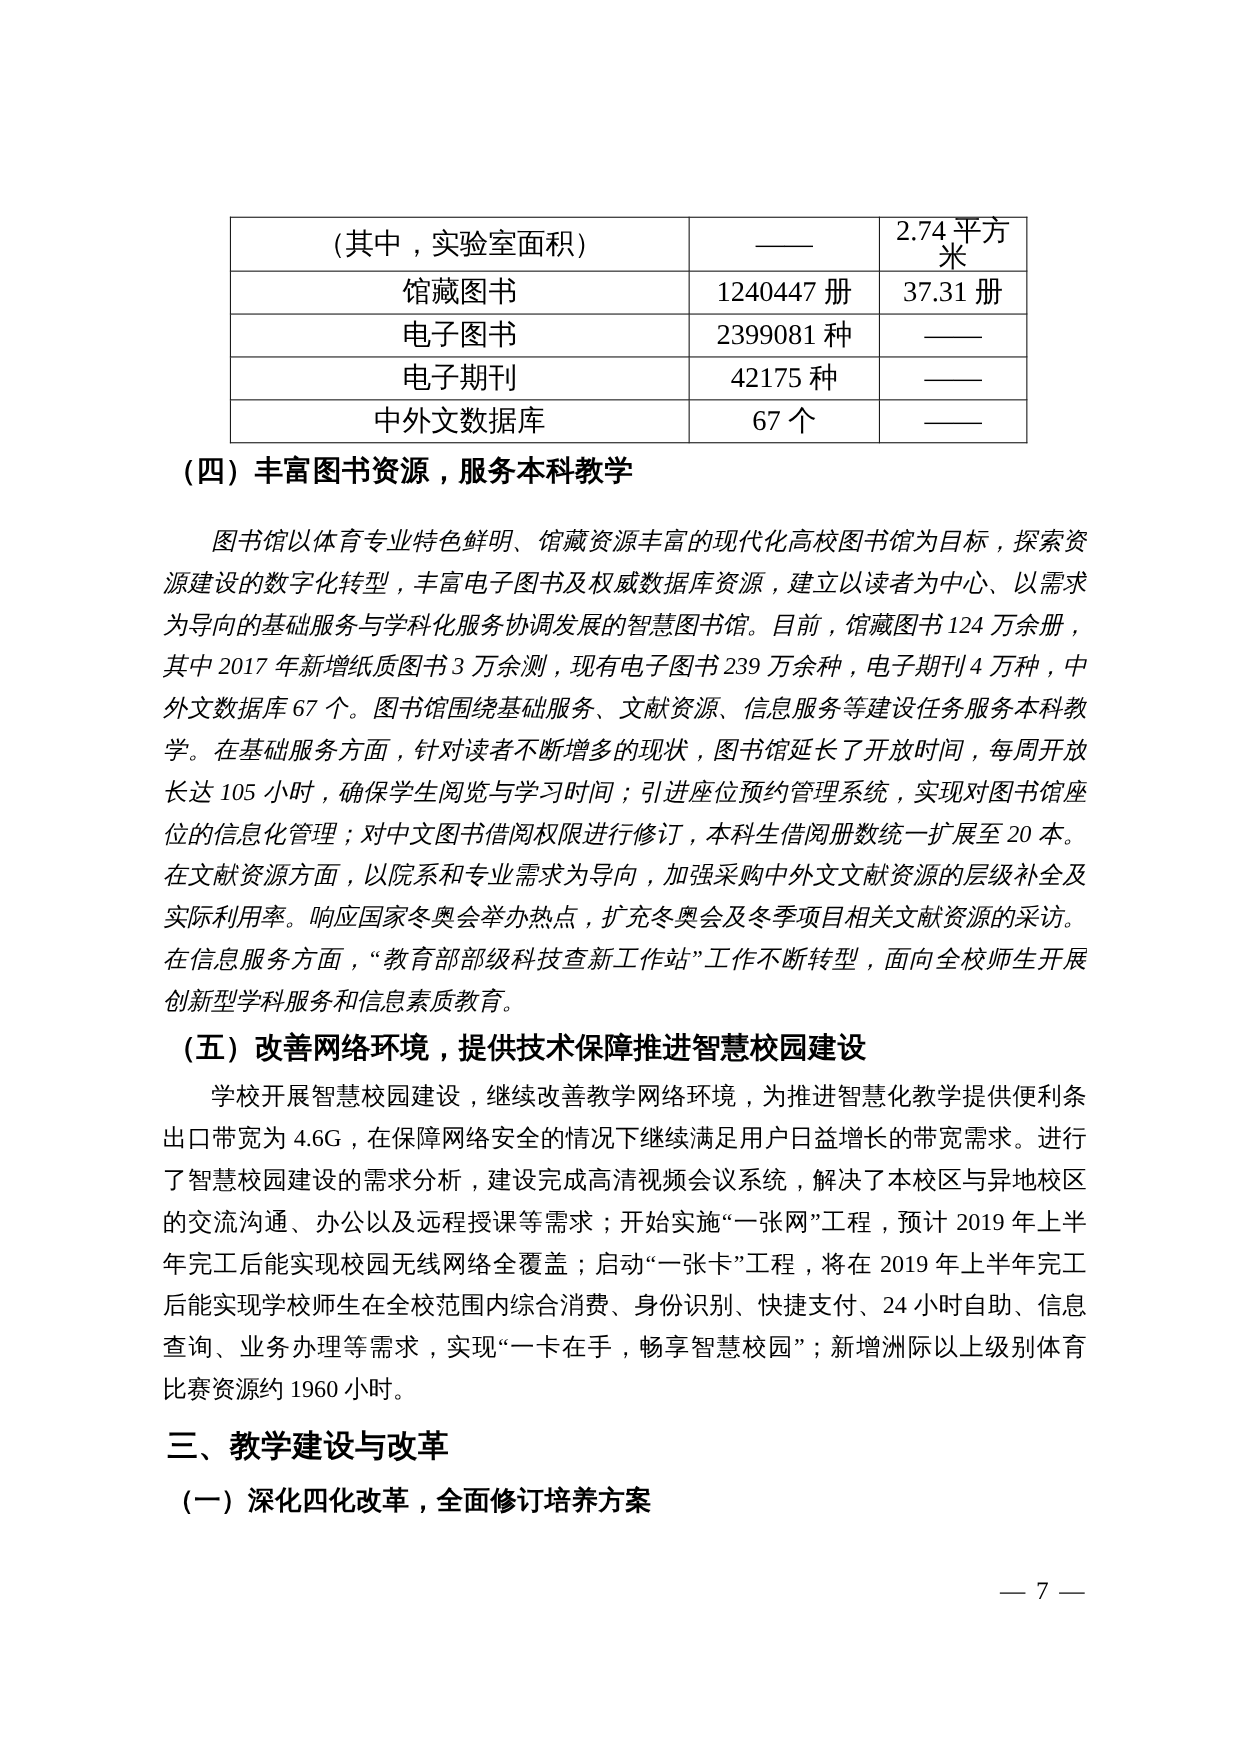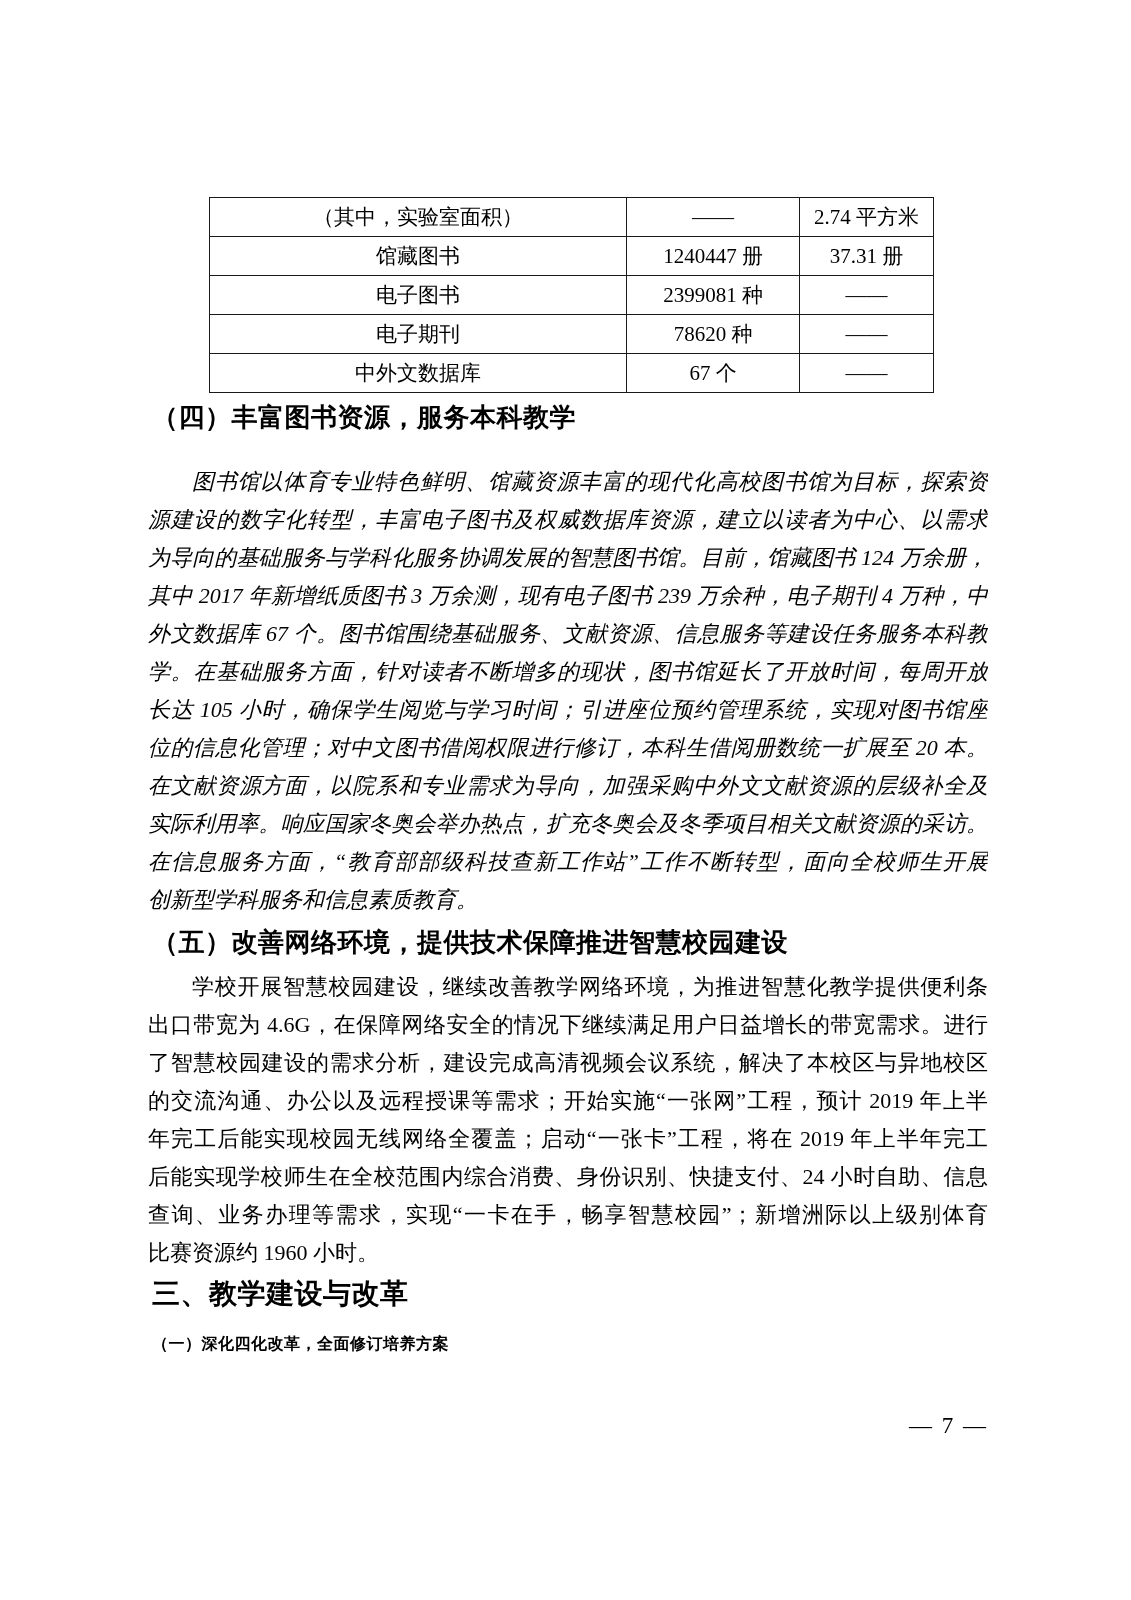--- a/index.html
+++ b/index.html
@@ -20,55 +20,55 @@
     table-layout: fixed;
     margin-left: 61px;
     width: 724px;
   }
   .stats-table td {
     border: 1px solid #1a1a1a;
     height: 39px;
     padding: 0 2px;
     text-align: center;
     vertical-align: middle;
-    font-size: 21px;
+    font-size: 26px;
     line-height: 24px;
   }
   .col-label { width: 417px; }
   .col-val   { width: 173px; }
   .col-avg   { width: 134px; }
   
   .sec-heading {
     margin: 7px 0 0 4px;
     height: 34px;
     line-height: 34px;
     font-family: "Liberation Sans", "DejaVu Sans", sans-serif;
     font-weight: bold;
     font-size: 26px;
     letter-spacing: 0.5px;
     white-space: nowrap;
   }
   .heading5 { margin-top: 6px; }
   .chapter-heading {
-    margin: 3px 0 0 4px;
+    margin: 14px 0 0 4px;
     height: 38px;
     line-height: 38px;
     font-family: "Liberation Sans", "DejaVu Sans", sans-serif;
     font-weight: bold;
     font-size: 28px;
     letter-spacing: 0.5px;
     white-space: nowrap;
   }
   .sub-heading {
     margin: 14px 0 0 4px;
     height: 34px;
     line-height: 34px;
     font-family: "Liberation Sans", "DejaVu Sans", sans-serif;
     font-weight: bold;
-    font-size: 16px;
+    font-size: 24px;
     letter-spacing: 0.5px;
     white-space: nowrap;
   }
   
   .para { width: 840px; }
   .para1 { margin-top: 29px; font-style: italic; }
   .para2 { margin-top: 9px; }
   .line {
     height: 38px;
     line-height: 38px;
@@ -106,21 +106,21 @@
         <td class="col-val">1240447 册</td>
         <td class="col-avg">37.31 册</td>
       </tr>
       <tr>
         <td class="col-label">电子图书</td>
         <td class="col-val">2399081 种</td>
         <td class="col-avg">——</td>
       </tr>
       <tr>
         <td class="col-label">电子期刊</td>
-        <td class="col-val">78620 种</td>
+        <td class="col-val">42175 种</td>
         <td class="col-avg">——</td>
       </tr>
       <tr>
         <td class="col-label">中外文数据库</td>
         <td class="col-val">67 个</td>
         <td class="col-avg">——</td>
       </tr>
     </tbody>
   </table>
 

